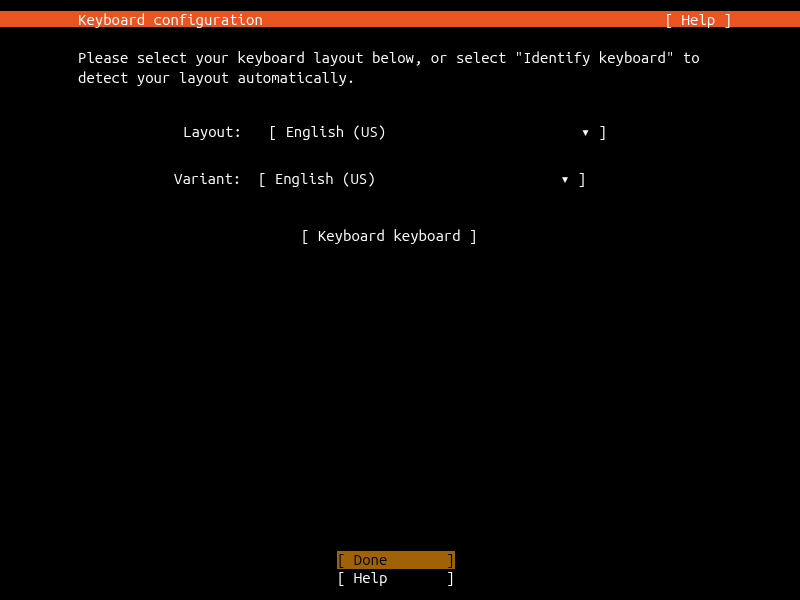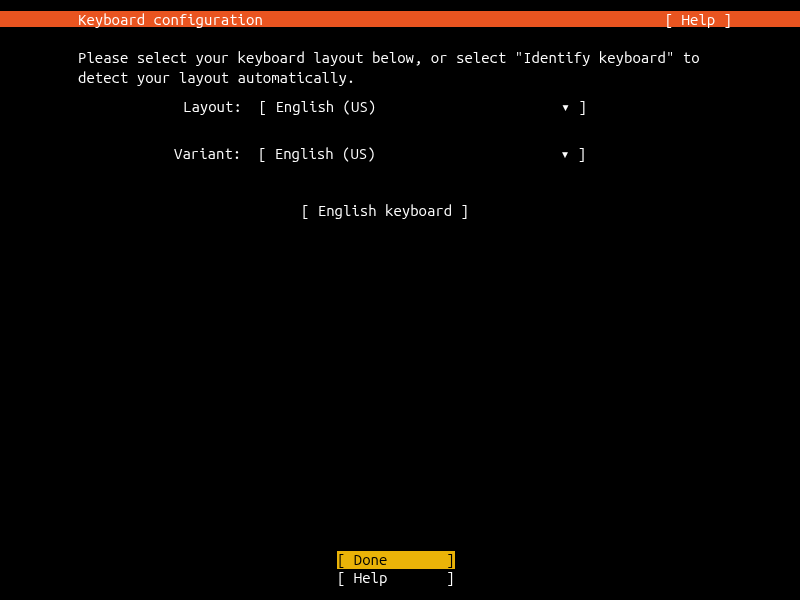--- a/index.html
+++ b/index.html
@@ -40,22 +40,23 @@
     .instruction {
       white-space: pre-wrap;
       line-height: 1.3;
     }
     .field-row {
       display: flex;
       align-items: baseline;
       white-space: pre;
     }
     .field-row.layout-row {
-      margin-top: 11px;
+      margin-top: 36px;
       margin-left: 105px;
+      gap: 10px;
     }
     .field-row.variant-row {
       margin-top: 29px;
       margin-left: 96px;
     }
     .field-label {
       white-space: pre;
     }
     .dropdown-value {
       white-space: pre;
@@ -76,21 +77,21 @@
       width: 100%;
     }
     .footer-button {
       white-space: pre;
       width: fit-content;
       margin-left: 337px;
       line-height: 1.25;
       cursor: pointer;
     }
     .footer-button.selected {
-      background: #eab308;
+      background: #a16207;
       color: #000000;
     }
   </style>
 </head>
 <body>
 
 <div class="header-bar">
   <span class="header-title">Keyboard configuration</span>
   <span class="header-help">[ Help ]</span>
 </div>
@@ -104,19 +105,19 @@
     <span class="dropdown-value">[ English (US)                      </span>
     <span class="dropdown-arrow">▾ ]</span>
   </div>
 
   <div class="field-row variant-row">
     <span class="field-label">Variant:  </span>
     <span class="dropdown-value">[ English (US)                      </span>
     <span class="dropdown-arrow">▾ ]</span>
   </div>
 
-  <div class="identify-row">[ English keyboard ]</div>
+  <div class="identify-row">[ Keyboard keyboard ]</div>
 </div>
 
 <div class="footer">
   <div class="footer-button selected">[ Done       ]</div>
   <div class="footer-button">[ Help       ]</div>
 </div>
 
 </body></html>

